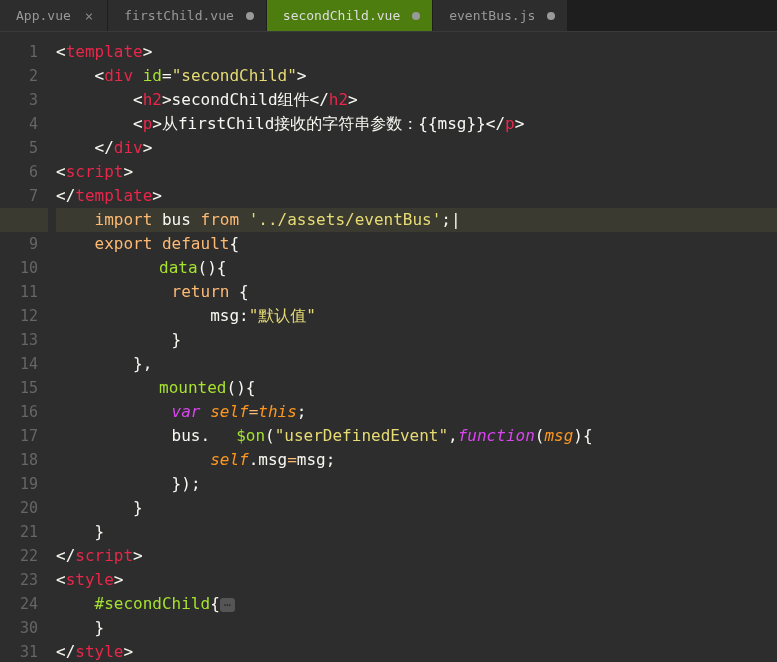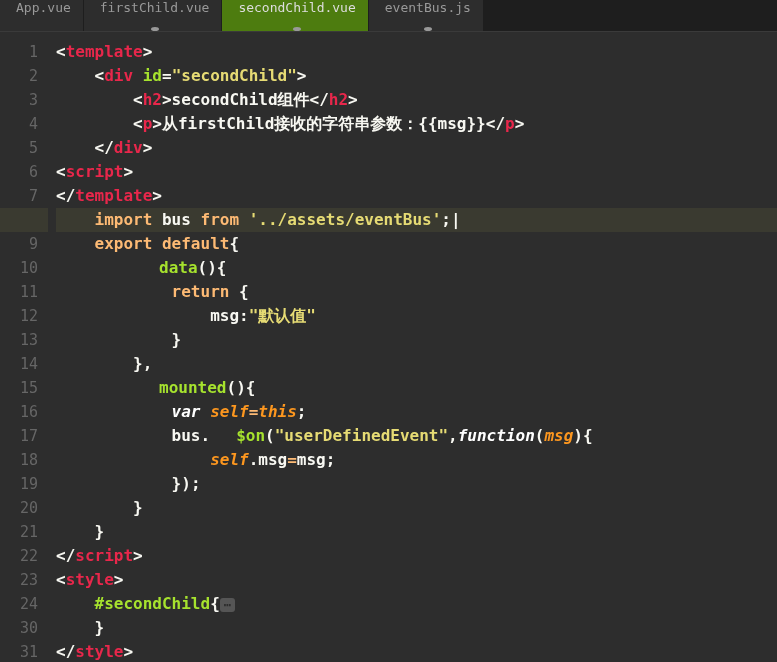--- a/index.html
+++ b/index.html
@@ -21,21 +21,20 @@
   display: flex;
   align-items: center;
   padding: 0 12px 0 16px;
   background: #2d2d2d;
   color: #999;
   border-right: 1px solid #1e1e1e;
   cursor: pointer;
   font-size: 13px;
   white-space: nowrap;
   gap: 12px;
-  flex-direction: column;
 }
 .tab.active {
   background: #4d7c0f;
   color: #ddd;
 }
 .tab-close {
   color: #888;
   font-size: 14px;
   padding: 0 2px;
 }
@@ -63,42 +62,41 @@
   flex: 1;
   padding: 8px 0 0 8px;
   color: #ccc;
   position: relative;
 }
 .line {
   height: 24px;
   line-height: 24px;
   white-space: pre;
   position: relative;
-  font-weight: bold;
 }
 .line.current {
   background: #3a3a30;
 }
 .line.current::before {
   content: '';
   position: absolute;
   left: -56px;
   width: 48px;
   height: 24px;
   background: #3a3a30;
 }
 .gutter-line { height: 24px; }
 .gutter-line.current { background: #3a3a30; color: #aaa; }
 
 .tag { color: #e8274b; }
 .attr { color: #a6e22e; }
 .string { color: #e6db74; }
 .text { color: #f8f8f2; }
 .keyword { color: #fdba74; }
-.keyword2 { color: #ffffff; font-style: italic; }
+.keyword2 { color: #d946ef; font-style: italic; }
 .func { color: #a6e22e; margin-left: 26px; }
 .var { color: #fd971f; font-style: italic; }
 .punct { color: #f8f8f2; }
 .prop { color: #f8f8f2; }
 .this { color: #fd971f; font-style: italic; }
 .folded {
   display: inline-block;
   background: #555;
   color: #2d2d2d;
   border-radius: 3px;

